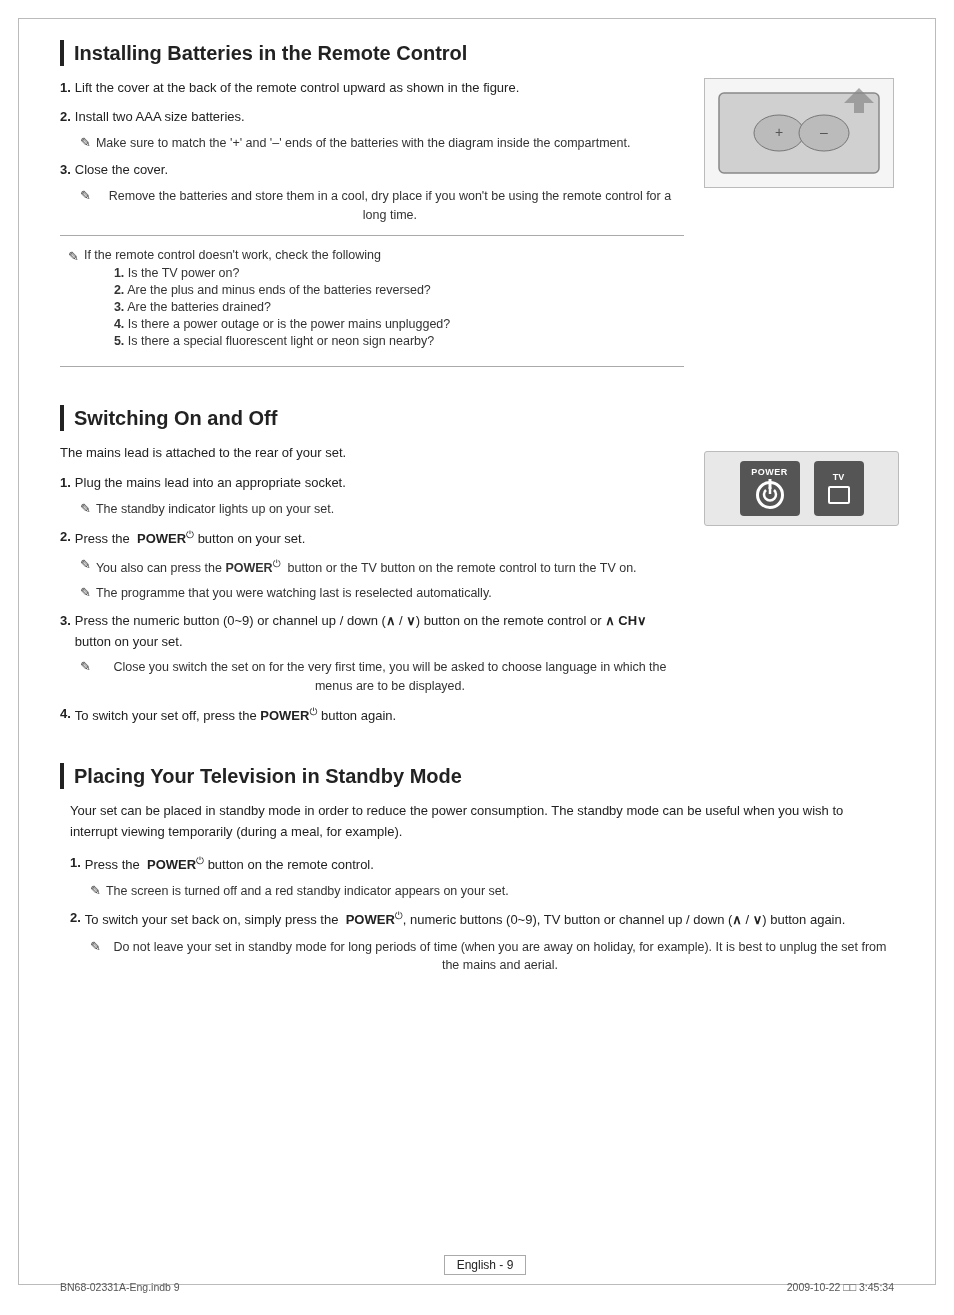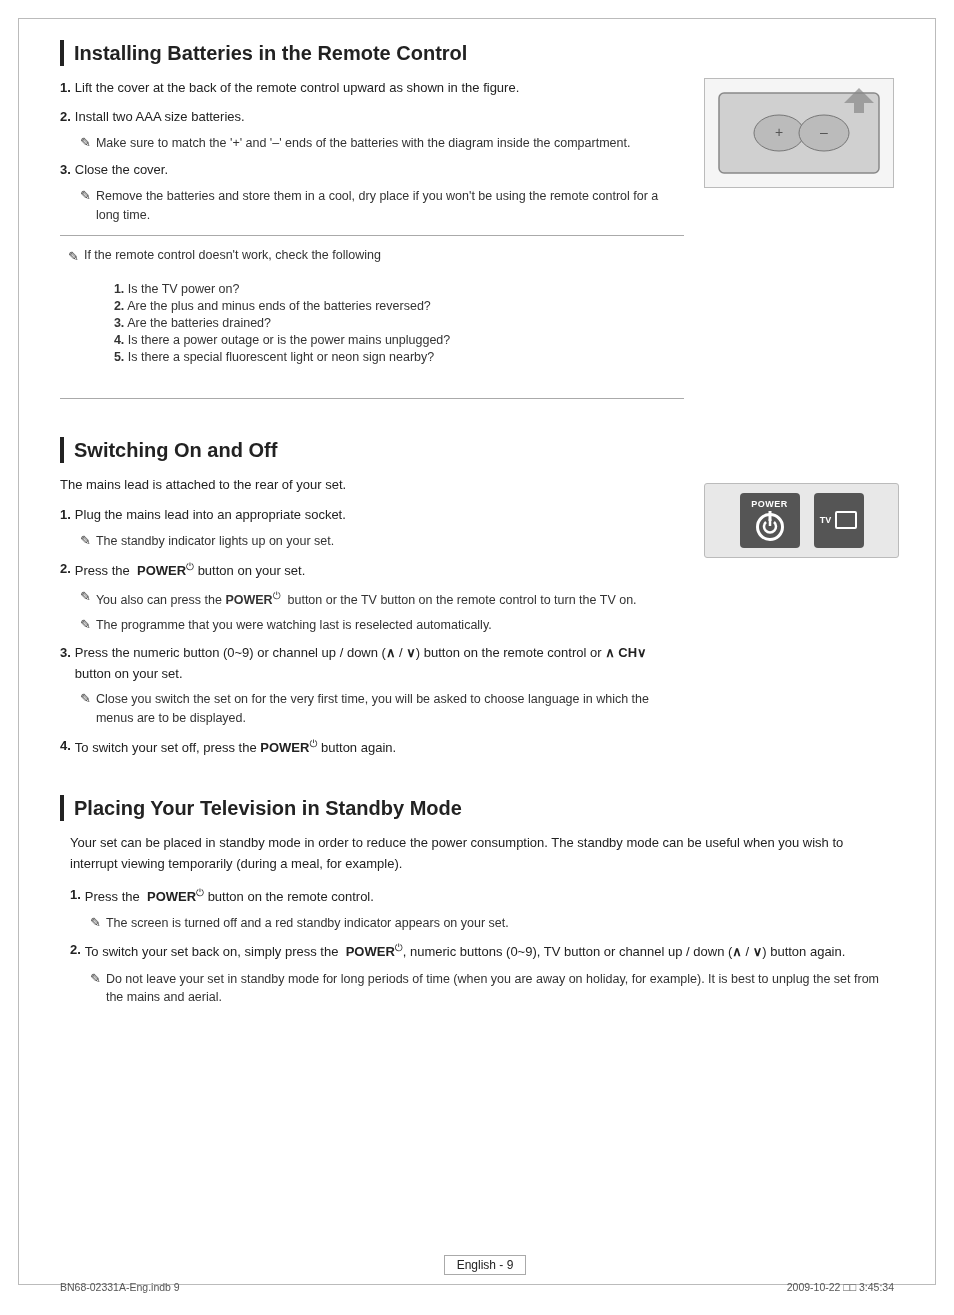--- a/index.html
+++ b/index.html
@@ -69,37 +69,38 @@
     }
 
     .note-icon {
       font-size: 13px;
       flex-shrink: 0;
       margin-top: 1px;
     }
 
     .note-text {
       line-height: 1.5;
+      text-align: center;
     }
 
     .note-block {
       border-top: 1px solid #aaa;
       border-bottom: 1px solid #aaa;
       margin: 10px 0 10px 0;
       padding: 8px 0 8px 0;
     }
 
     .note-block .note {
       margin-left: 8px;
     }
 
     .note-block .sub-list {
       list-style: none;
       padding: 0 0 0 30px;
-      margin: 20px 0;
+      margin: 4px 0;
     }
 
     .note-block .sub-list li {
       margin-bottom: 3px;
       font-size: 12.5px;
     }
 
     .note-block .sub-list li .sub-num {
       font-weight: bold;
     }
@@ -186,21 +187,21 @@
       height: 10px;
       background: #fff;
     }
 
     .tv-btn {
       width: 50px;
       height: 55px;
       background: #555;
       border-radius: 4px;
       display: flex;
-      flex-direction: row;
+      flex-direction: column;
       align-items: center;
       justify-content: center;
       gap: 4px;
     }
 
     .tv-btn-label {
       color: #fff;
       font-size: 9px;
       font-weight: bold;
     }

